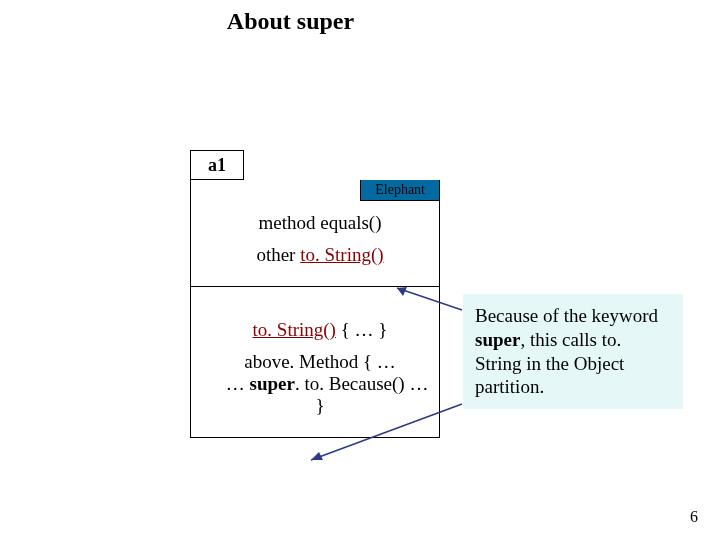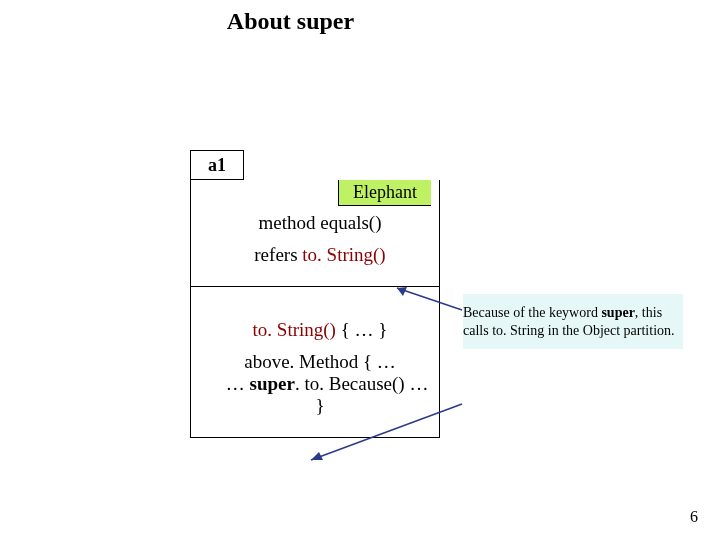--- a/index.html
+++ b/index.html
@@ -5,49 +5,49 @@
   * { box-sizing: border-box; margin: 0; padding: 0; }
   html, body { width: 720px; height: 540px; font-family: "Times New Roman", Times, serif; background: #fff; color: #000; }
   .slide { position: relative; width: 720px; height: 540px; }
   .title { position: absolute; top: 8px; left: 0; width: 581px; text-align: center; font-weight: bold; font-size: 24px; }
   .intro { position: absolute; top: 60px; left: 30px; width: 660px; font-size: 21px; line-height: 1.2; }
   .intro .kw { font-weight: bold; }
 
   .diagram { position: absolute; top: 150px; left: 190px; width: 250px; }
   .a1 { border: 1px solid #000; width: 54px; height: 30px; font-size: 18px; display: flex; align-items: center; justify-content: center; font-weight: bold; }
   .objbox { border: 1px solid #000; border-top: none; width: 250px; position: relative; }
-  .classlabel { position: absolute; right: 8px; top: 0; border: 1px solid #000; border-right: none; border-top: none; padding: 2px 14px; font-size: 18px; background: #bef264; }
+  .classlabel { position: absolute; right: 0; top: 0; border: 1px solid #000; border-right: none; border-top: none; padding: 2px 14px; font-size: 14px; background: #0369a1; }
   .part { padding: 28px 10px 10px 14px; font-size: 19px; }
   .part .m { margin: 4px 0 10px 6px; text-align: center; }
   .sep { border-top: 1px solid #000; }
-  .maroon { color: #8b0000; }
+  .maroon { color: #8b0000; text-decoration: underline; }
   .callsite .kw { font-weight: bold; }
 
-  .callout { position: absolute; top: 294px; left: 463px; width: 220px; background: #e6f7f7; padding: 10px 0; font-size: 14px; line-height: 1.25; }
+  .callout { position: absolute; top: 294px; left: 463px; width: 220px; background: #e6f7f7; padding: 10px 12px; font-size: 19px; line-height: 1.25; }
   .callout .kw { font-weight: bold; }
 
   .pagenum { position: absolute; right: 22px; bottom: 14px; font-size: 16px; }
 
   svg.arrow { position: absolute; top: 0; left: 0; width: 720px; height: 540px; pointer-events: none; }
 </style>
 </head>
 <body>
 <div class="slide">
 
   <div class="title">About super</div>
 
 
   <div class="diagram">
     <div class="a1">a1</div>
     <div class="objbox">
       <div class="part">
         <div class="classlabel">Object</div>
         <div class="m">method equals()</div>
         <div class="m">
-          <span>refers </span><span class="maroon">to. String()</span>
+          <span>other </span><span class="maroon">to. String()</span>
         </div>
       </div>
       <div class="part sep">
         <div class="classlabel">Elephant</div>
         <div class="m">
           <span class="maroon">to. String()</span><span> { … }</span>
         </div>
         <div class="m callsite">
           <div>above. Method { …</div>
           <div>

